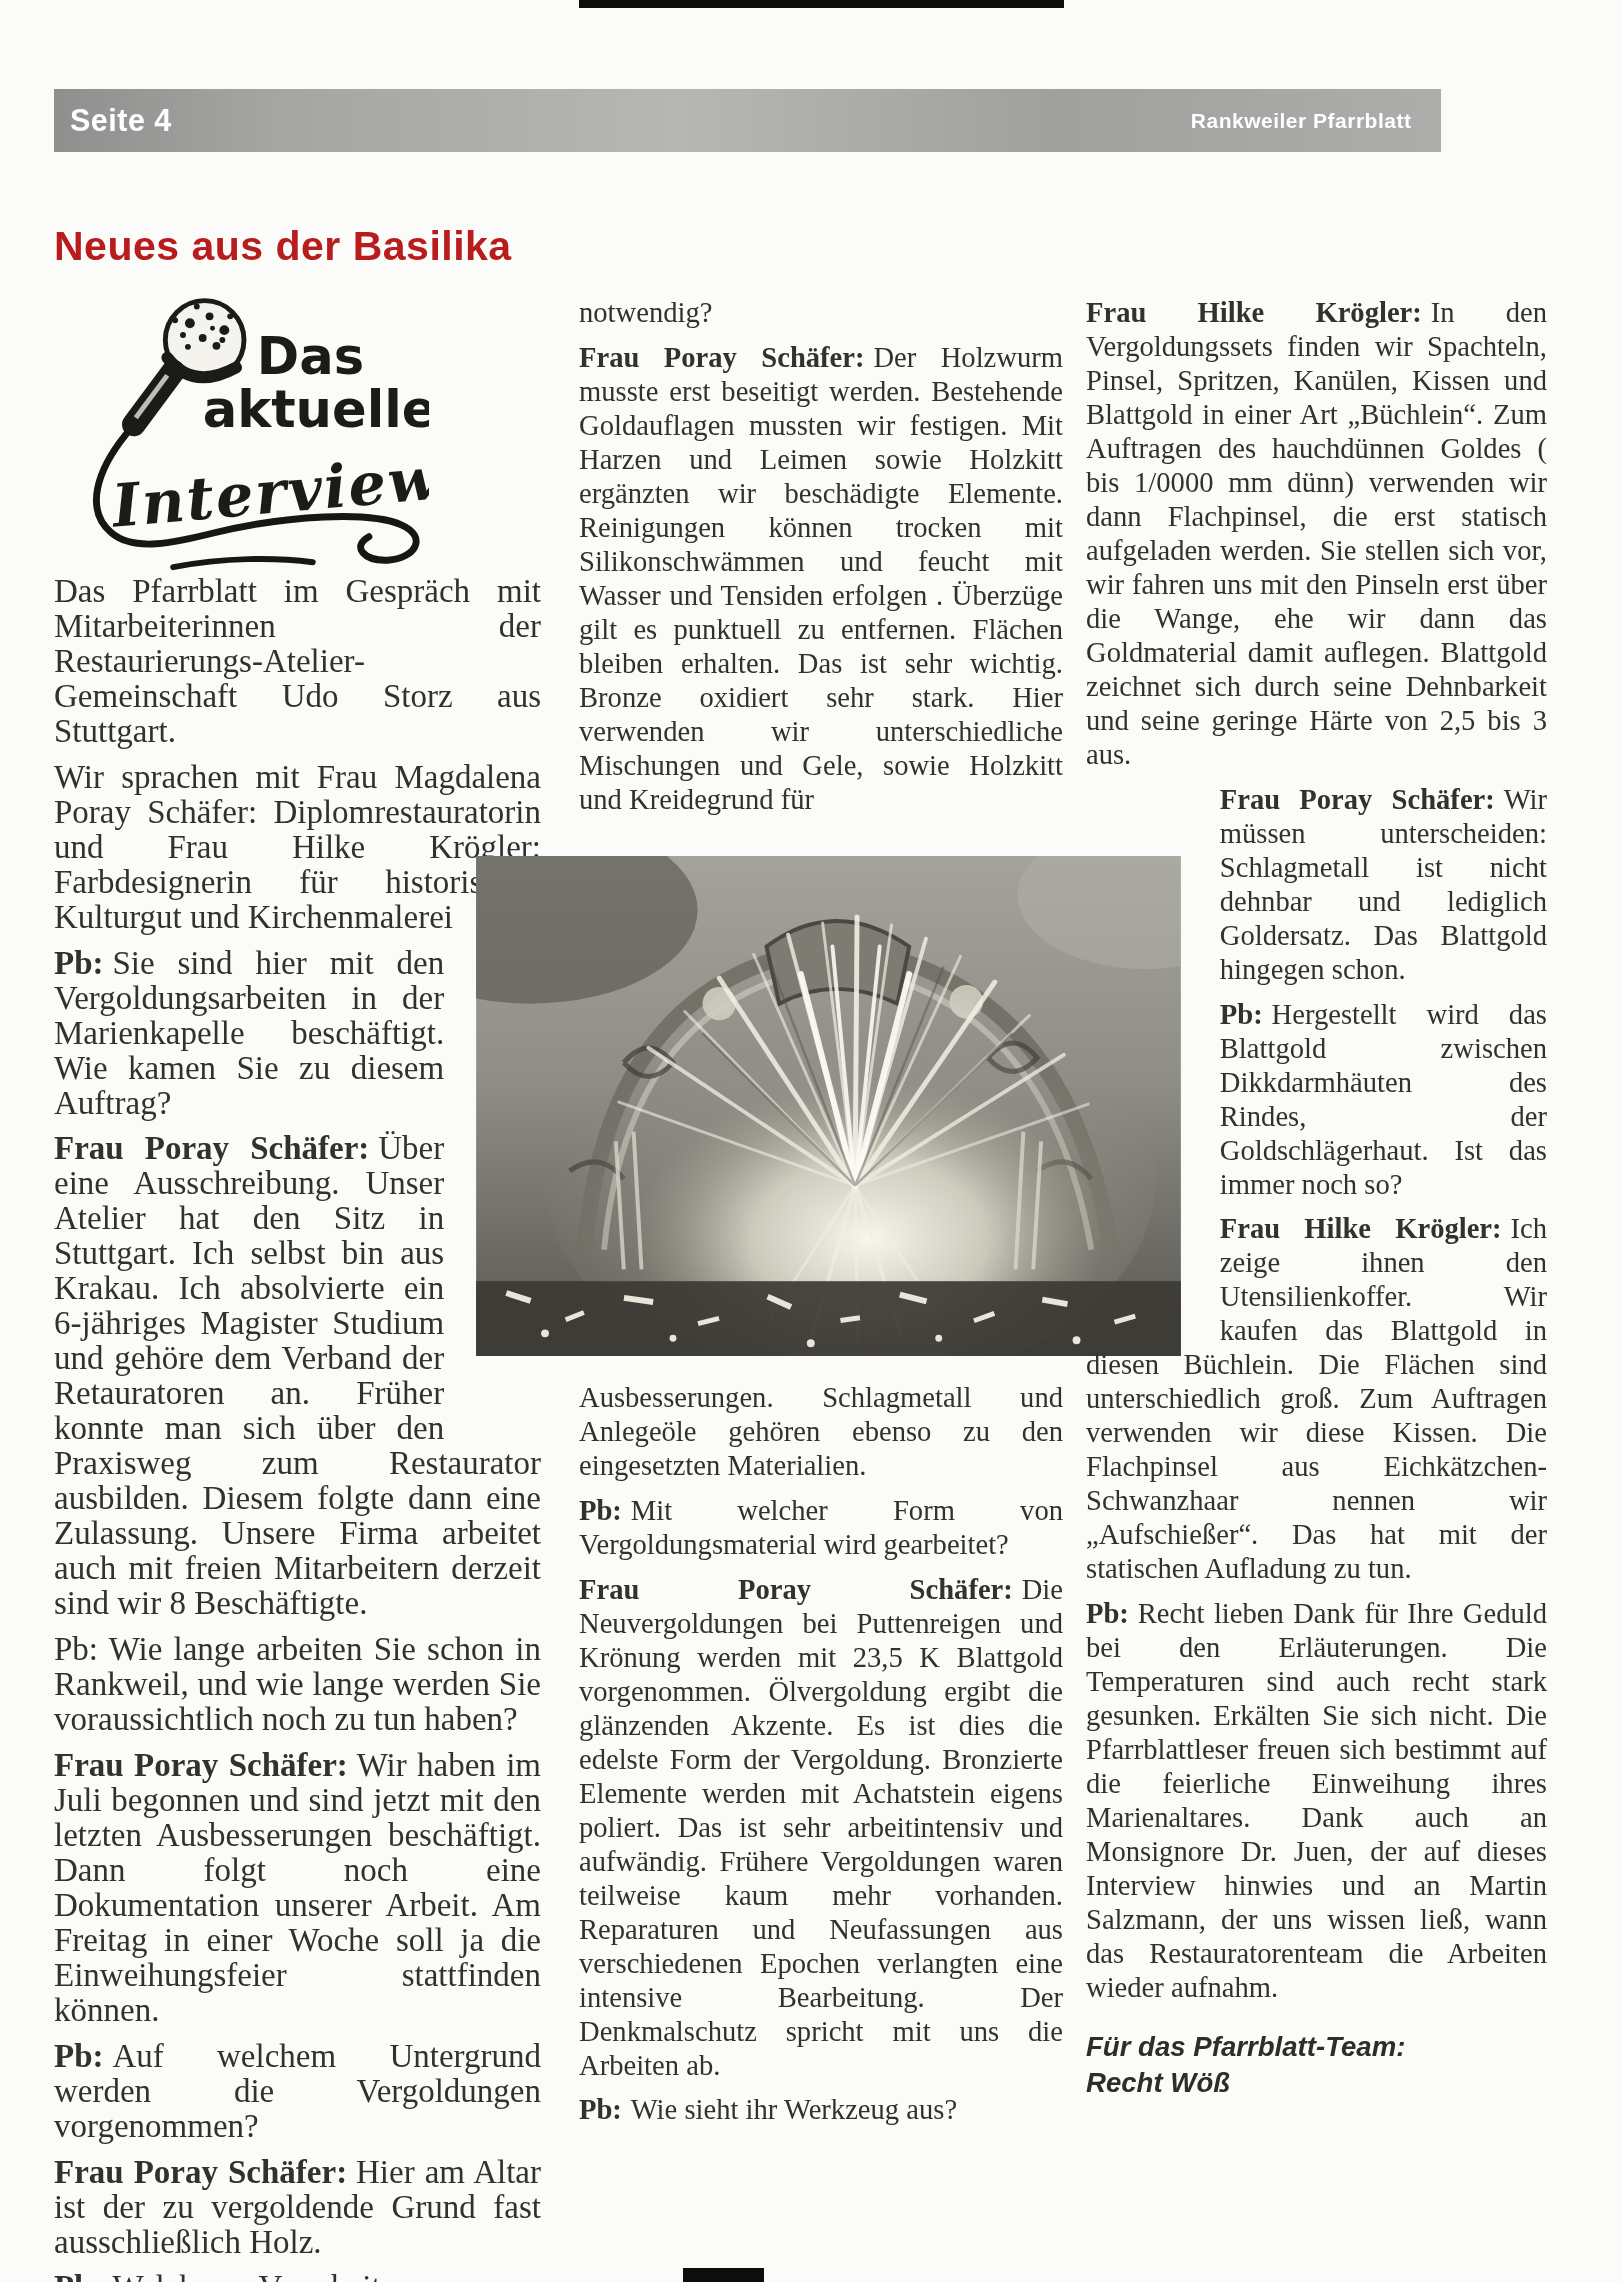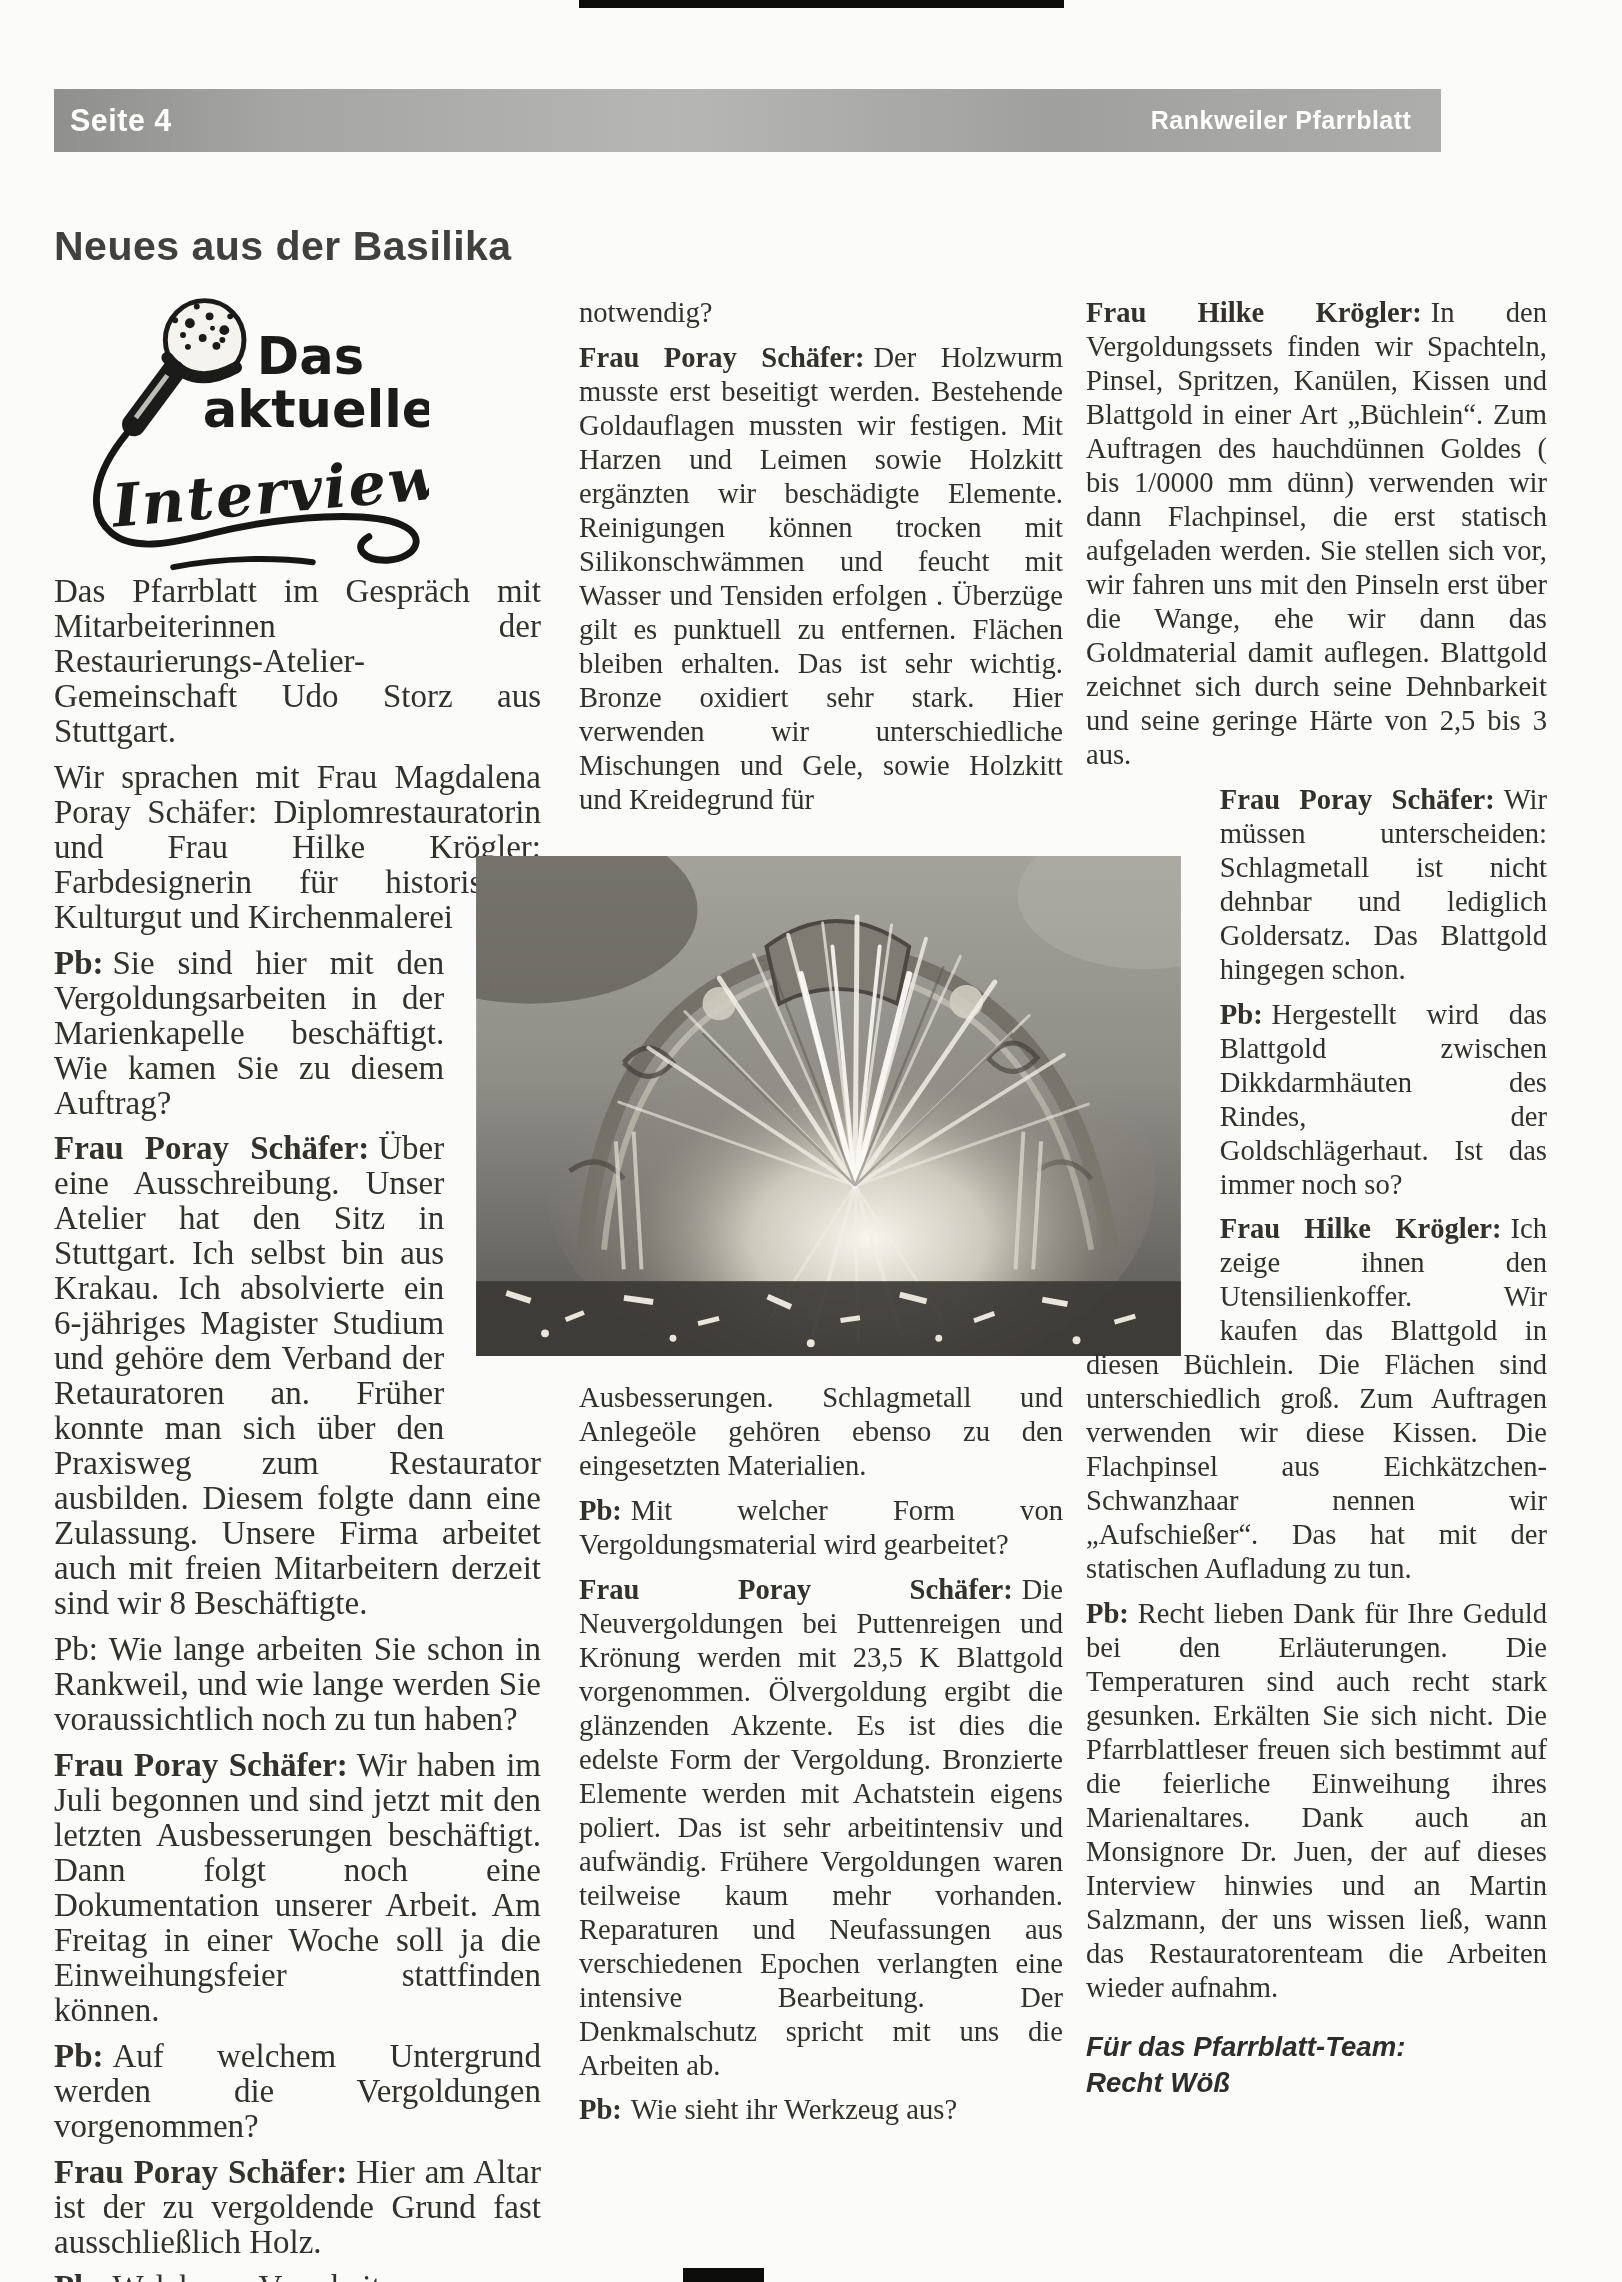--- a/index.html
+++ b/index.html
@@ -6,24 +6,24 @@
   #page{position:relative;width:1622px;height:2282px;background:#fbfbf9;overflow:hidden;
         font-family:"Liberation Serif", serif;color:#32312e;}
   
   .artifact{position:absolute;background:#0d0d0c;}
   
   #headerbar{position:absolute;left:54px;top:89px;width:1387px;height:63px;
      background:linear-gradient(90deg,#8f8f8e 0%,#a5a5a3 16%,#b6b6b4 45%,#a0a09e 72%,#adadab 100%);
      display:flex;align-items:center;justify-content:space-between;
      font-family:"Liberation Sans", sans-serif;font-weight:bold;color:#ffffff;}
   #headerbar .hl{font-size:30.5px;padding-left:16px;letter-spacing:0.5px;}
-  #headerbar .hr{font-size:25px;padding-right:29.6px;letter-spacing:0.5px;}
+  #headerbar .hr{font-size:21px;padding-right:29.6px;letter-spacing:0.5px;}
   
   #title{position:absolute;left:54px;top:223px;font-family:"Liberation Sans", sans-serif;
-     font-weight:bold;font-size:41px;letter-spacing:0.5px;color:#404040;}
+     font-weight:bold;font-size:41px;letter-spacing:0.5px;color:#b91c1c;}
   
   #logo{position:absolute;left:57px;top:279px;width:372px;height:297px;}
   
   .col{position:absolute;text-align:justify;}
   #col-left{left:54px;top:574px;width:487px;font-size:33px;line-height:35px;}
   #col-mid-top{left:579px;top:296px;width:484px;font-size:28.6px;line-height:34px;}
   #col-mid-bottom{left:579px;top:1381px;width:484px;font-size:28.6px;line-height:34px;}
   #col-right{left:1086px;top:296px;width:461px;font-size:28.6px;line-height:34px;}
   .par{margin:0 0 10.8px 0;}
   .lead{font-weight:bold;}

